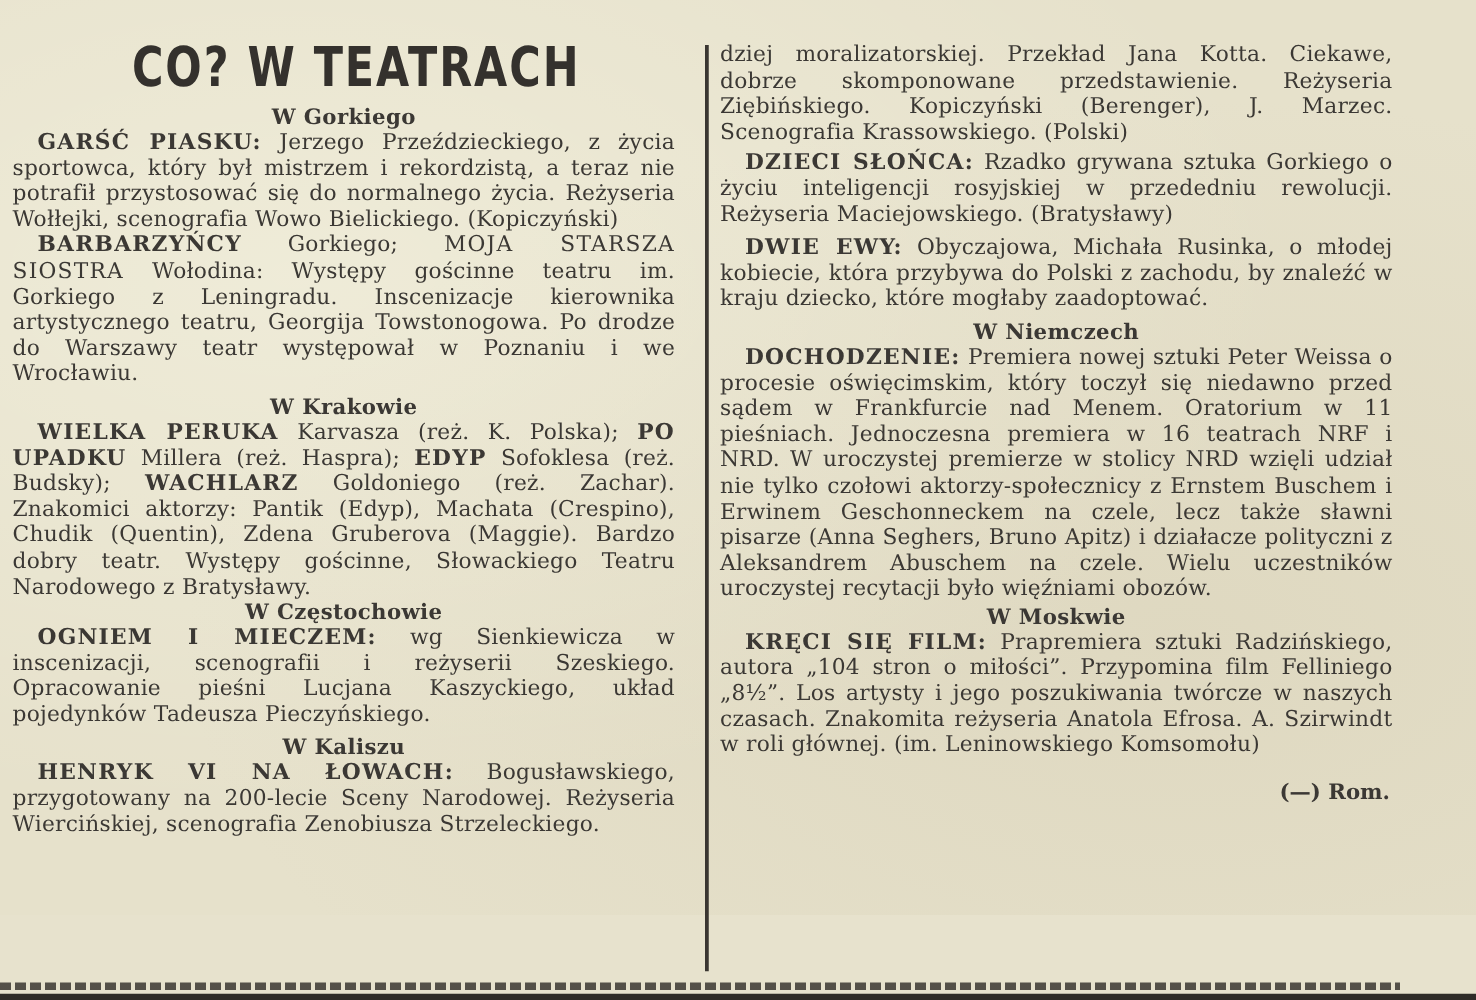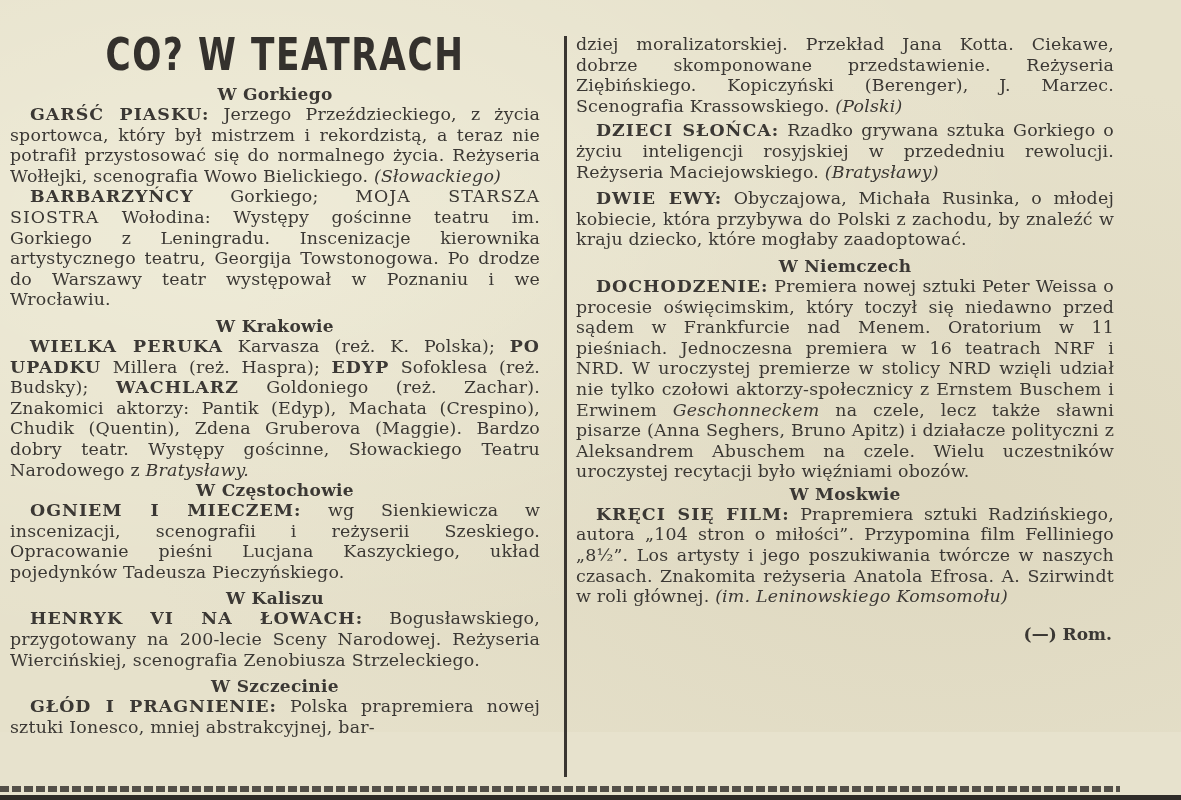--- a/index.html
+++ b/index.html
@@ -50,21 +50,21 @@
     line-height: 20.6px;
     text-align: justify;
     letter-spacing: 0.2px;
   }
   p.entry .title {
     font-weight: bold;
     letter-spacing: 1px;
     margin-left: 20px;
   }
   .inline-bold { font-weight: bold; letter-spacing: 1px; }
-  .i { font-style: italic; }
+  .i { }
   .signature {
     text-align: right;
     font-weight: bold;
     font-size: 17px;
     line-height: 20px;
     margin-top: 17px;
     padding-right: 2px;
   }
   .rule {
     position: absolute; left: 0; top: 786px; width: 1120px; height: 6px;
@@ -82,21 +82,21 @@
 <div class="paper">
 
   <div class="col col-left">
     <h1 class="masthead">CO? W TEATRACH</h1>
 
     <div>
       <div class="city">W Gorkiego</div>
       <p class="entry">
         <span class="title">GARŚĆ PIASKU:</span>
         <span>Jerzego Przeździeckiego, z życia sportowca, który był mistrzem i rekordzistą, a teraz nie potrafił przystosować się do normalnego życia. Reżyseria Wołłejki, scenografia Wowo Bielickiego.</span>
-        <span class="i">(Słowackiego)</span>
+        <span class="i">(Kopiczyński)</span>
       </p>
       <p class="entry">
         <span class="title">BARBARZYŃCY</span>
         <span>Gorkiego;</span>
         <span class="inline-bold" style="font-weight:normal">MOJA STARSZA SIOSTRA</span>
         <span>Wołodina: Występy gościnne teatru im. Gorkiego z Leningradu. Inscenizacje kierownika artystycznego teatru, Georgija Towstonogowa. Po drodze do Warszawy teatr występował w Poznaniu i we Wrocławiu.</span>
       </p>
     </div>
 
     <div style="margin-top:6px">
@@ -123,27 +123,20 @@
     </div>
 
     <div style="margin-top:6px">
       <div class="city">W Kaliszu</div>
       <p class="entry">
         <span class="title">HENRYK VI NA ŁOWACH:</span>
         <span>Bogusławskiego, przygotowany na 200-lecie Sceny Narodowej. Reżyseria Wiercińskiej, scenografia Zenobiusza Strzeleckiego.</span>
       </p>
     </div>
 
-    <div style="margin-top:6px">
-      <div class="city">W Szczecinie</div>
-      <p class="entry">
-        <span class="title">GŁÓD I PRAGNIENIE:</span>
-        <span>Polska prapremiera nowej sztuki Ionesco, mniej abstrakcyjnej, bar-</span>
-      </p>
-    </div>
   </div>
 
   <div class="divider"></div>
 
   <div class="col col-right">
     <p class="entry">
       <span>dziej moralizatorskiej. Przekład Jana Kotta. Ciekawe, dobrze skomponowane przedstawienie. Reżyseria Ziębińskiego. Kopiczyński (Berenger), J. Marzec. Scenografia Krassowskiego.</span>
       <span class="i">(Polski)</span>
     </p>
     <p class="entry" style="margin-top:4px">

